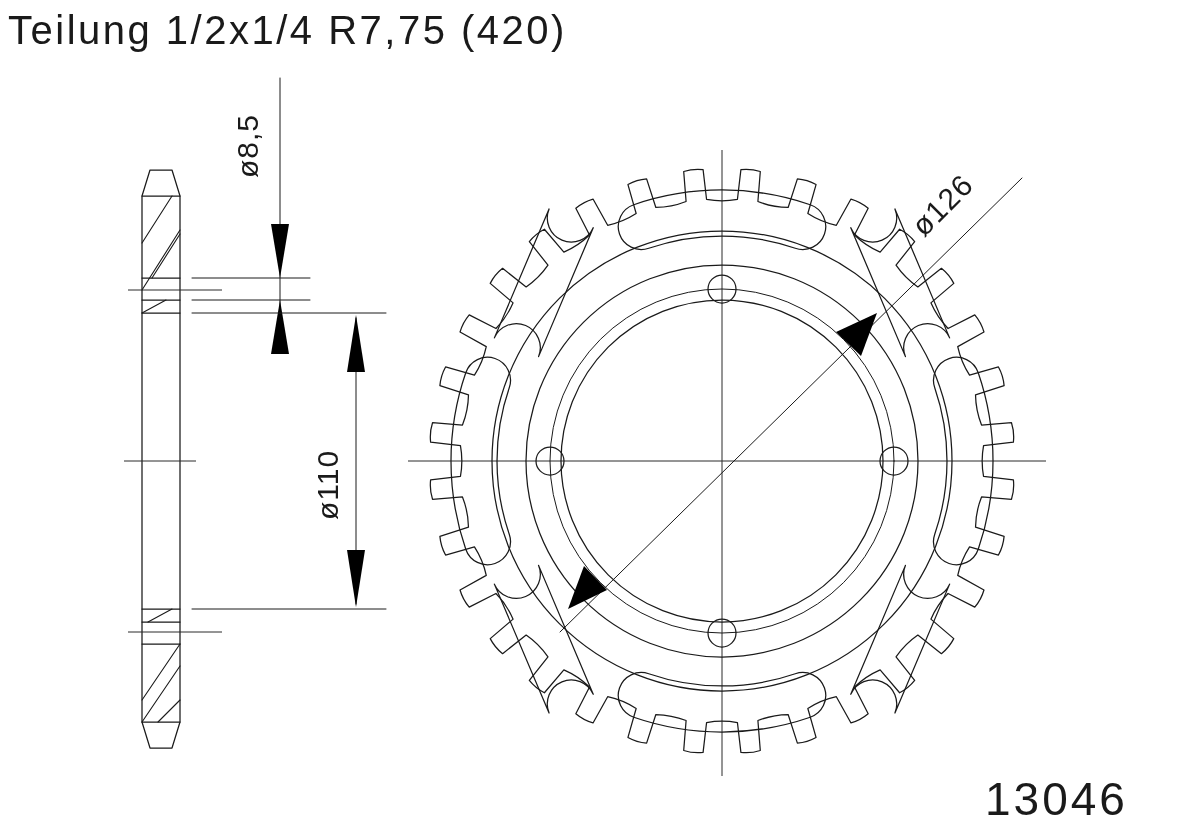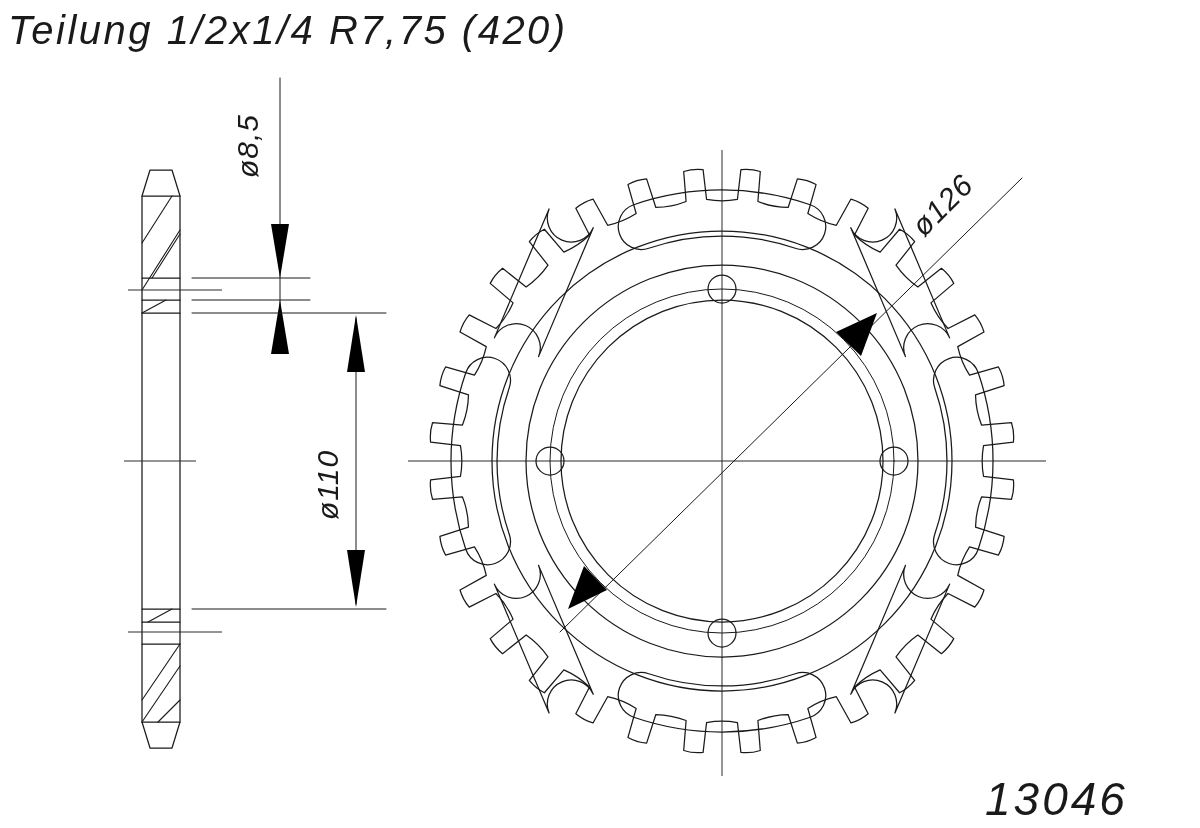--- a/index.html
+++ b/index.html
@@ -15,21 +15,20 @@
     font-family: "Liberation Sans", sans-serif;
     position: relative;
   }
   #drawing-root {
     position: absolute;
     left: 0;
     top: 0;
     width: 1200px;
     height: 828px;
     background: #7f1d1d;
-    font-style: italic;
   }
   svg.drawing-canvas {
     display: block;
     width: 1200px;
     height: 828px;
     background: #ffffff;
   }
   .ln {
     fill: none;
     stroke: #1a1a1a;

